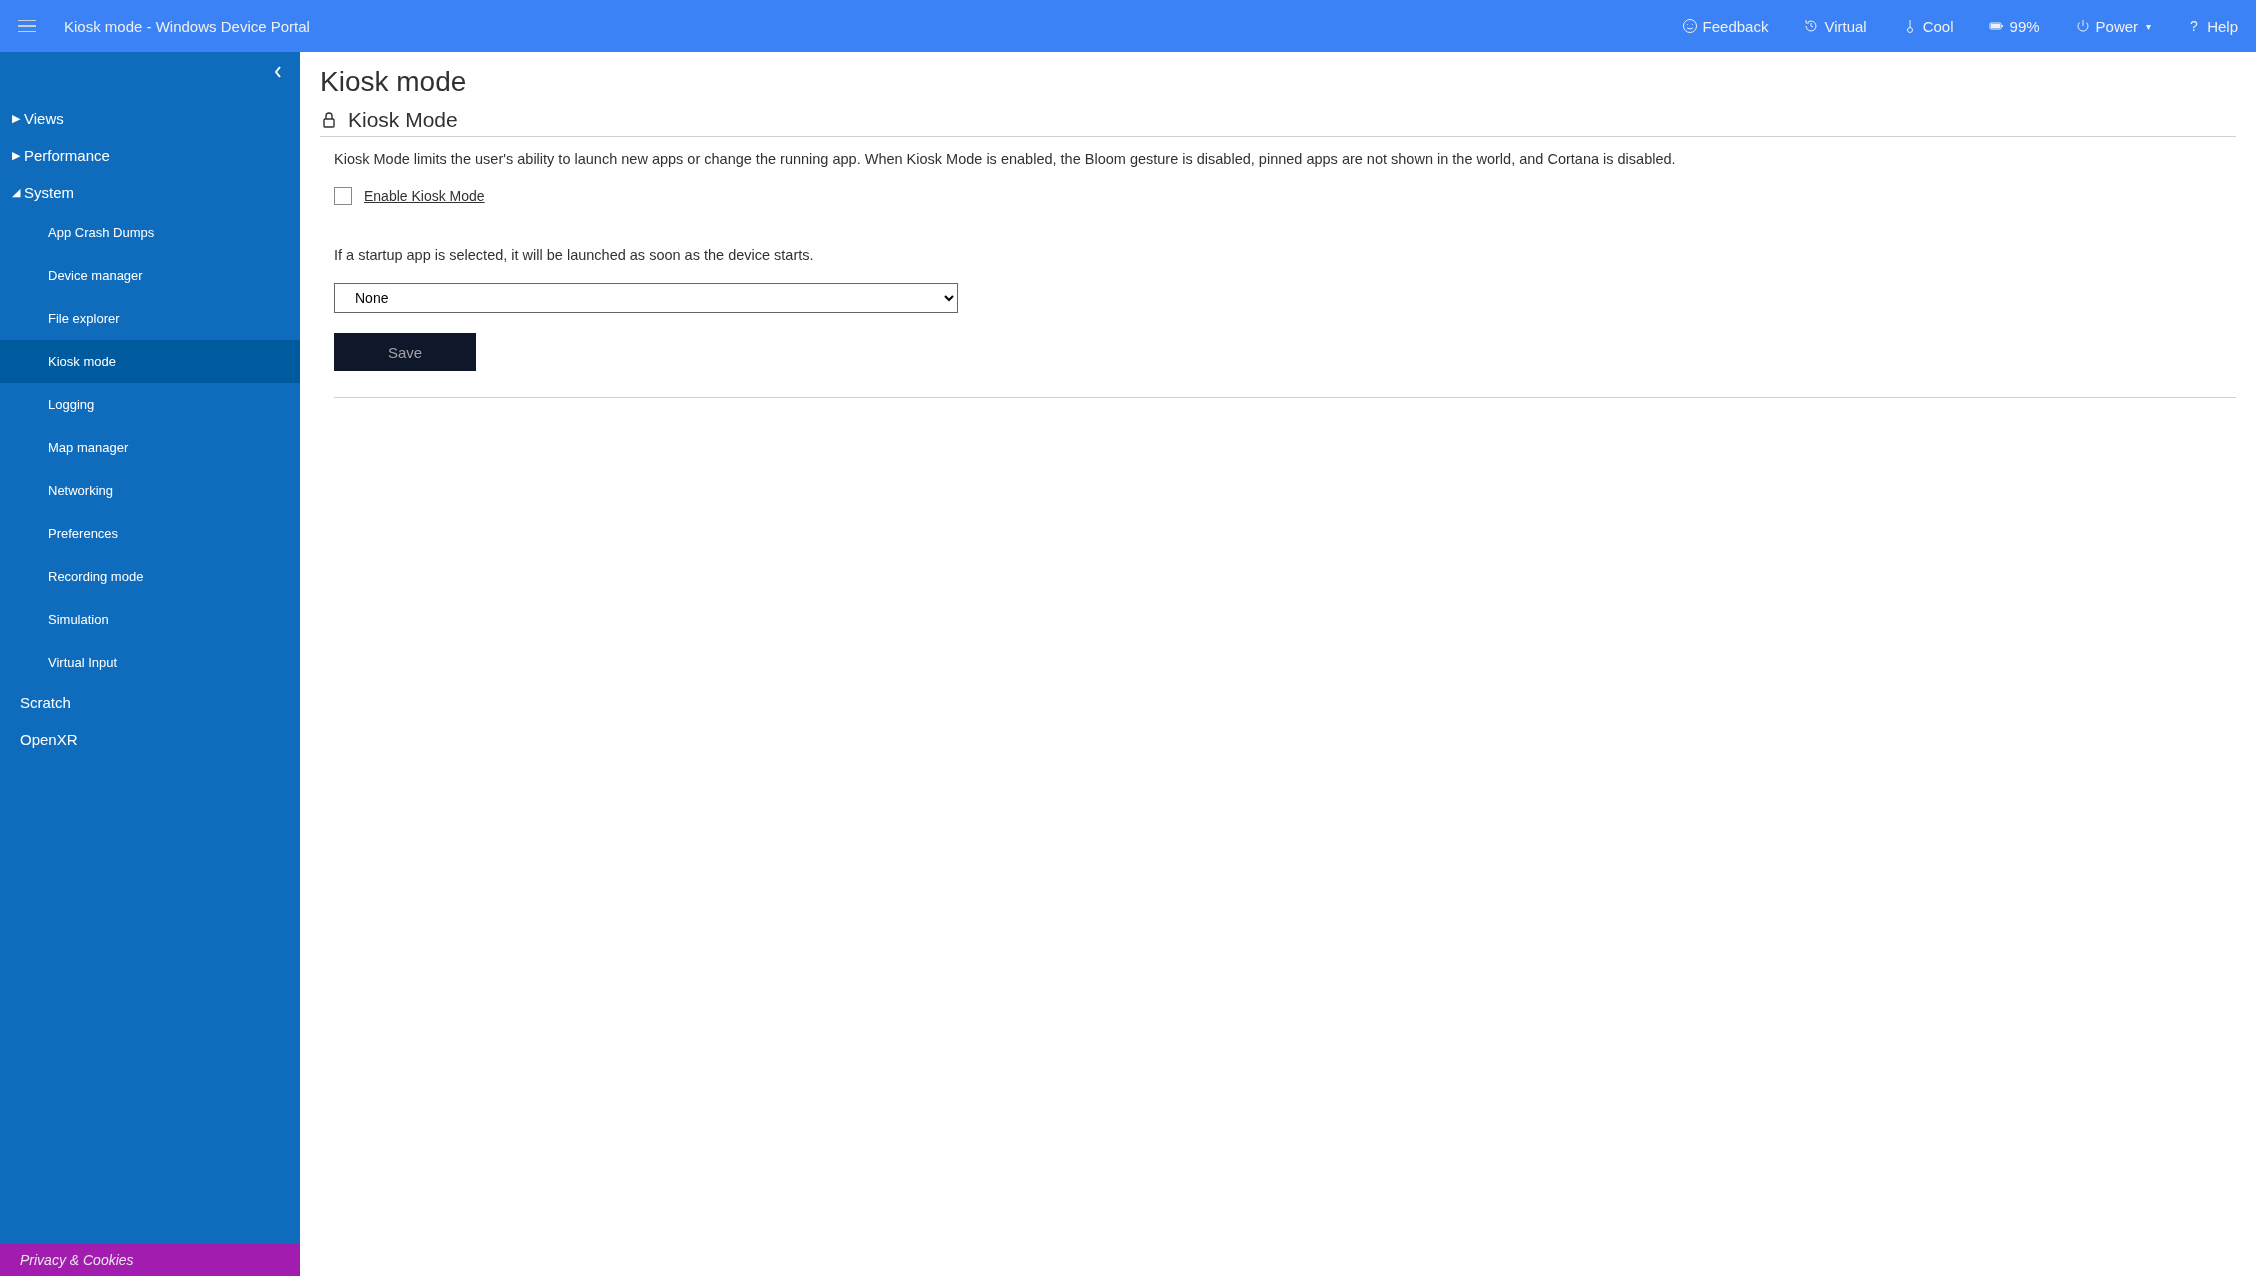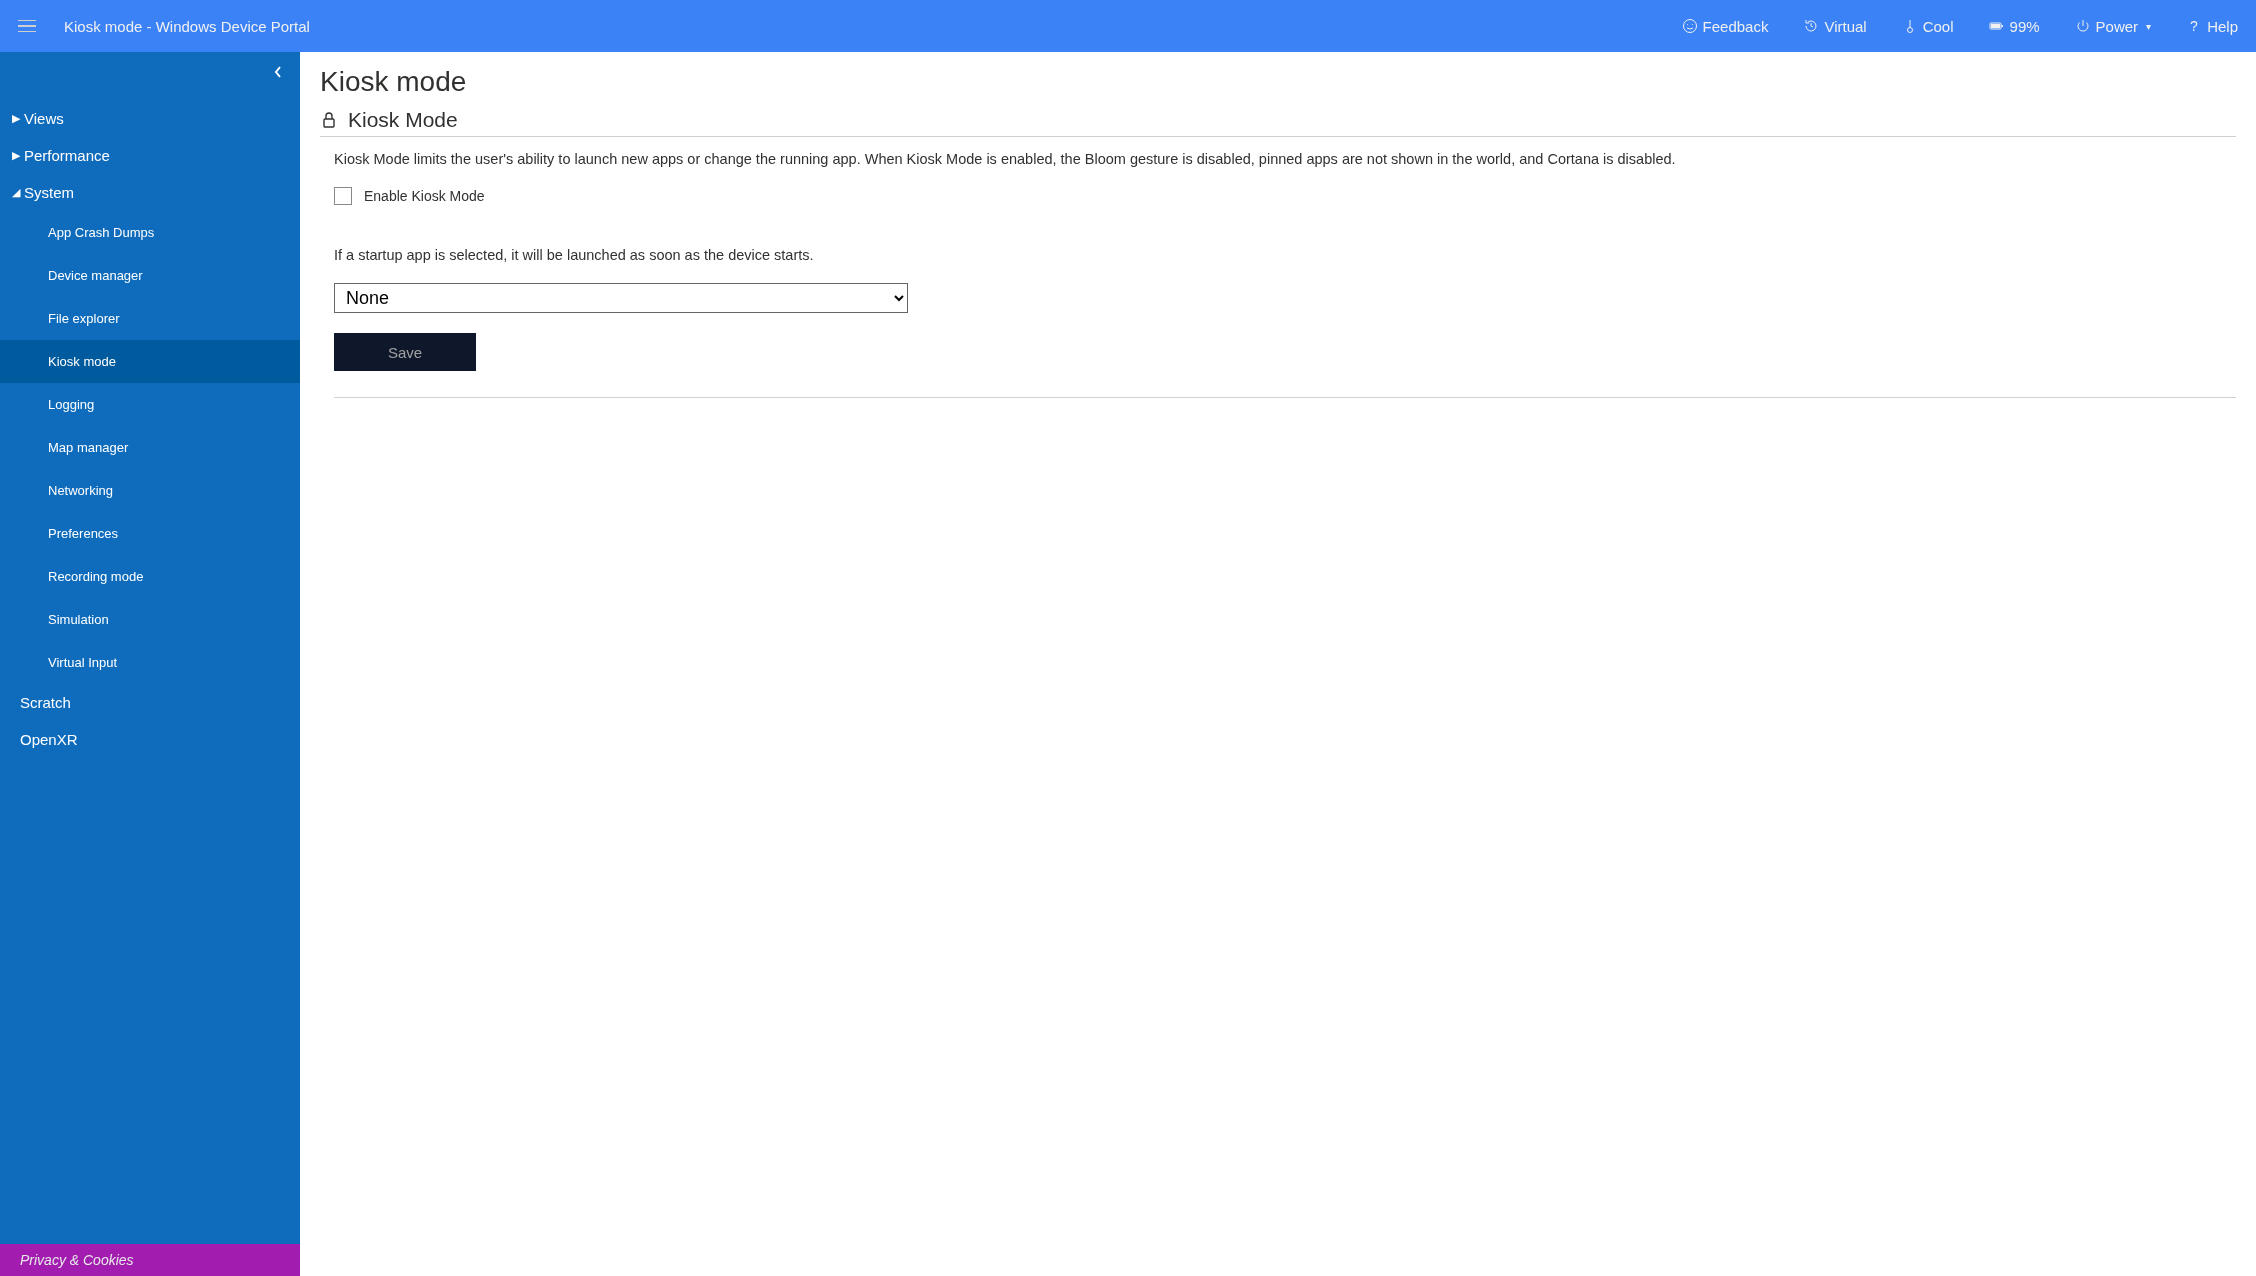--- a/index.html
+++ b/index.html
@@ -163,36 +163,37 @@
   .section-desc {
     padding: 14px 0 20px 14px;
     font-size: 14.5px;
     color: #323130;
   }
   .checkbox-row {
     display: flex;
     align-items: center;
     gap: 12px;
     padding-left: 14px;
+    text-decoration: underline;
   }
   .checkbox-box {
     width: 18px;
     height: 18px;
     border: 1px solid #888;
     background: #fff;
     cursor: pointer;
   }
   .select-wrap {
     padding-left: 14px;
   }
   select.startup-select {
-    width: 574px;
+    width: 624px;
     height: 30px;
-    font-size: 18px;
-    padding: 2px 7px;
+    font-size: 14px;
+    padding: 2px 16px;
     border: 1px solid #666;
     background: #fff;
   }
   .save-btn {
     margin: 20px 0 0 14px;
     width: 142px;
     height: 38px;
     background: #0f172a;
     border: none;
     color: #a2a2a2;

